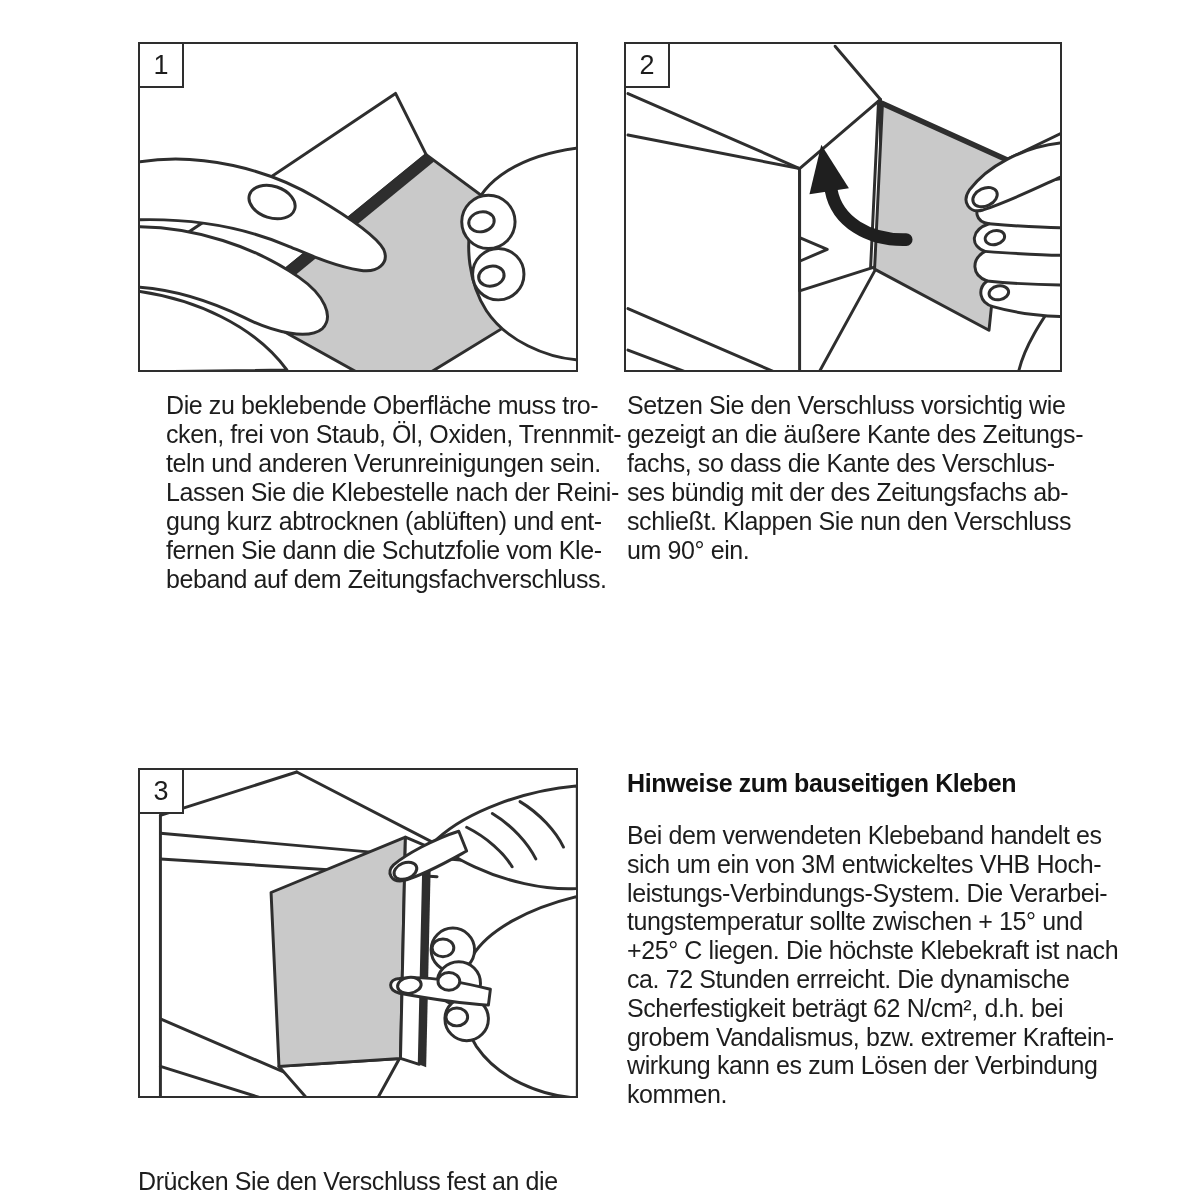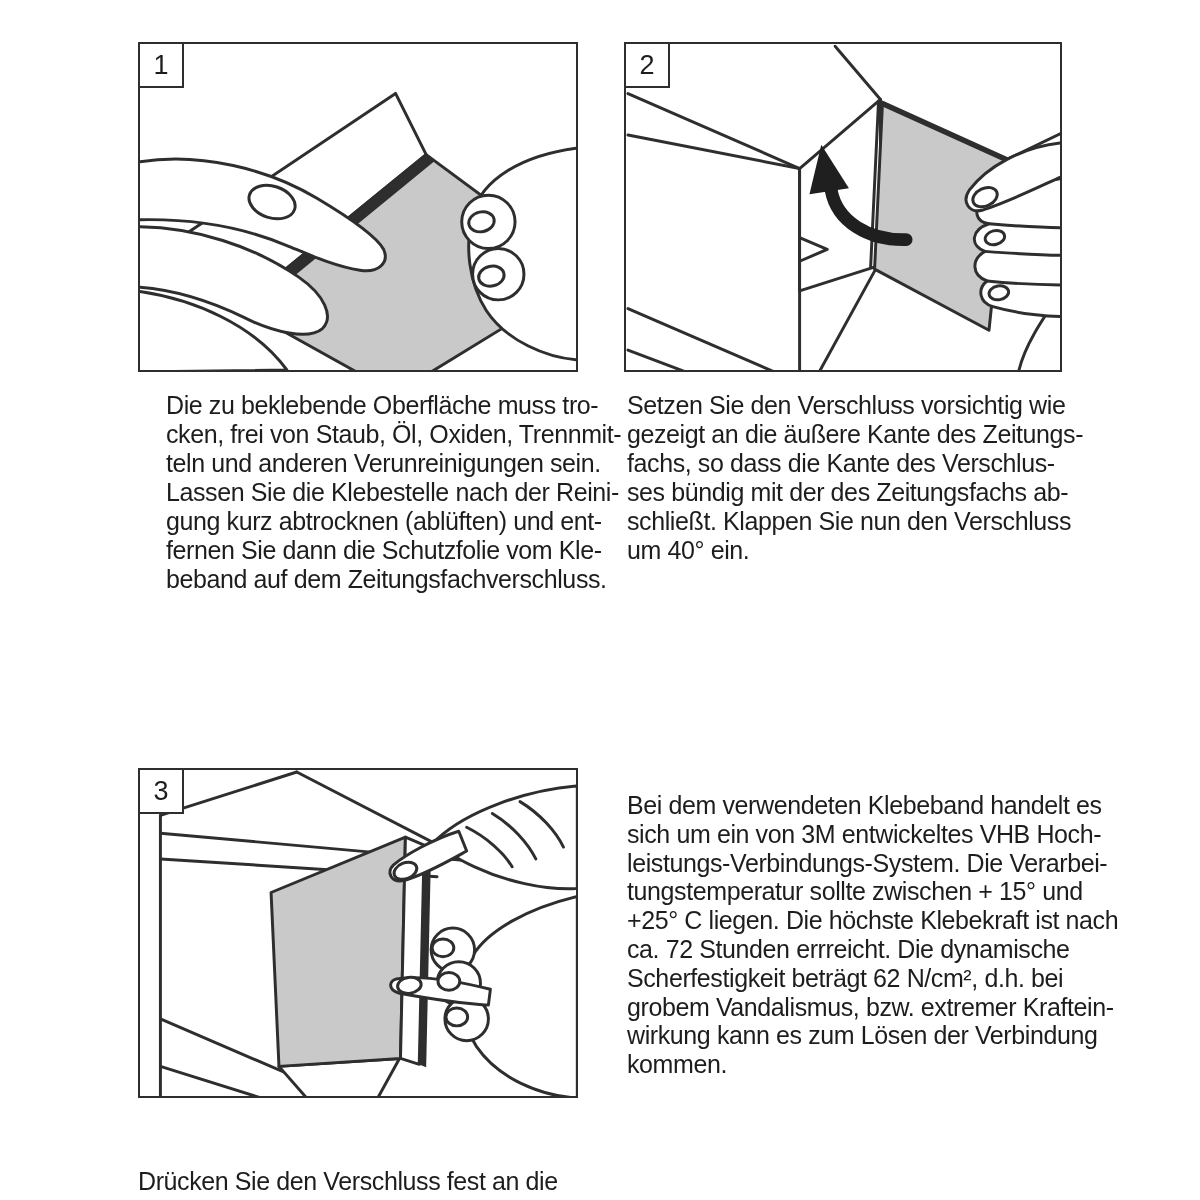--- a/index.html
+++ b/index.html
@@ -14,21 +14,21 @@
          border-right:2px solid #2e2e2e;border-bottom:2px solid #2e2e2e;z-index:5;
          display:flex;align-items:center;justify-content:center;
          font-size:27px;color:#1d1d1d;}
   .caption{position:absolute;font-size:25px;line-height:29px;letter-spacing:-0.4px;
            white-space:pre;color:#1d1d1d;}
   #cap1{left:138px;top:391px;margin-left:28px;}
   #cap2{left:627px;top:391px;}
   #cap3{left:138px;top:1119px;margin-top:48px;}
   .notes-heading{position:absolute;left:627px;top:769px;font-size:25px;font-weight:bold;
                  letter-spacing:-0.4px;white-space:pre;color:#111;}
-  .notes-body{position:absolute;left:627px;top:791px;font-size:25px;line-height:28.8px;
+  .notes-body{position:absolute;left:627px;top:821px;font-size:25px;line-height:28.8px;
               letter-spacing:-0.4px;white-space:pre;color:#1d1d1d;}
   .ln{stroke:#2e2e2e;stroke-width:3;fill:none;stroke-linecap:round;stroke-linejoin:round;}
   .wh{stroke:#2e2e2e;stroke-width:3;fill:#ffffff;stroke-linejoin:round;stroke-linecap:round;}
   .gy{stroke:#2e2e2e;stroke-width:3;fill:#c9c9c9;stroke-linejoin:round;}
   .dk{fill:#2e2e2e;stroke:none;}
 </style>
 </head>
 <body>
 
 <div class="page">
@@ -154,24 +154,25 @@
 teln und anderen Verunreinigungen sein.
 Lassen Sie die Klebestelle nach der Reini-
 gung kurz abtrocknen (ablüften) und ent-
 fernen Sie dann die Schutzfolie vom Kle-
 beband auf dem Zeitungsfachverschluss.</div>
   <div class="caption" id="cap2">Setzen Sie den Verschluss vorsichtig wie
 gezeigt an die äußere Kante des Zeitungs-
 fachs, so dass die Kante des Verschlus-
 ses bündig mit der des Zeitungsfachs ab-
 schließt. Klappen Sie nun den Verschluss
-um 40° ein.</div>
+um 90° ein.</div>
   <div class="caption" id="cap3">Drücken Sie den Verschluss fest an die
 Rückwand des Zeitungsfachs an.</div>
 
+  <div class="notes-heading">Hinweise zum bauseitigen Kleben</div>
   <div class="notes-body">Bei dem verwendeten Klebeband handelt es
 sich um ein von 3M entwickeltes VHB Hoch-
 leistungs-Verbindungs-System. Die Verarbei-
 tungstemperatur sollte zwischen + 15° und
 +25° C liegen. Die höchste Klebekraft ist nach
 ca. 72 Stunden errreicht. Die dynamische
 Scherfestigkeit beträgt 62 N/cm², d.h. bei
 grobem Vandalismus, bzw. extremer Kraftein-
 wirkung kann es zum Lösen der Verbindung
 kommen.</div>

